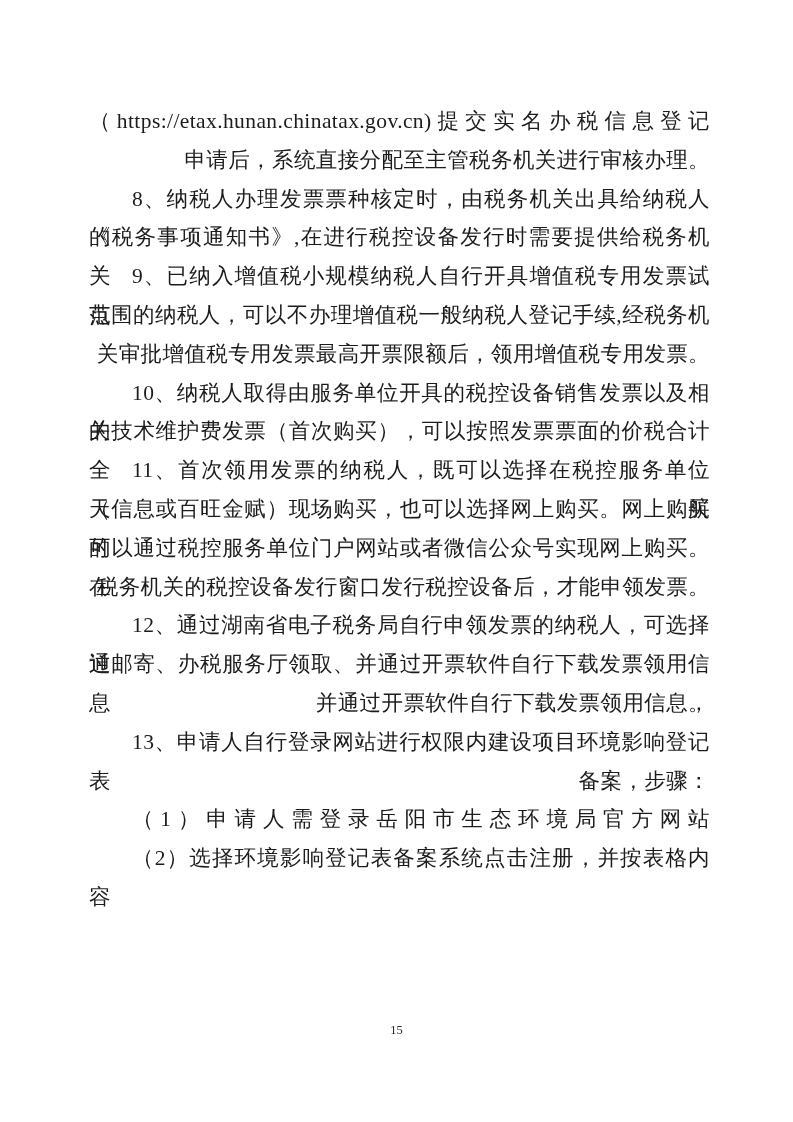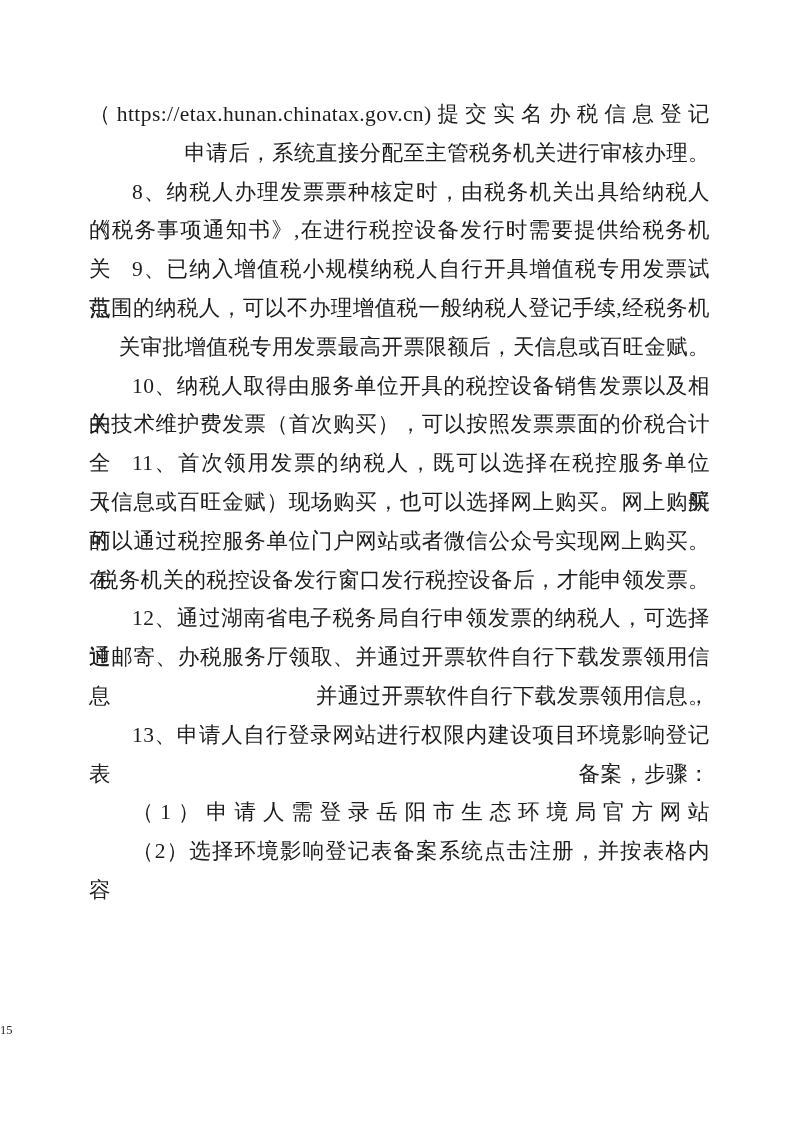--- a/index.html
+++ b/index.html
@@ -11,21 +11,21 @@
     position: relative;
     width: 793px;
     height: 1122px;
     background: #ffffff;
     overflow: hidden;
     font-family: "Liberation Serif", "DejaVu Serif", serif;
     color: #1c1c1c;
   }
   .text-block {
     position: absolute;
-    top: 95px;
+    top: 102px;
     left: 89px;
     width: 621px;
   }
   .line {
     font-size: 21.5px;
     line-height: 38.8px;
     height: 38.8px;
     letter-spacing: 0.4px;
     white-space: nowrap;
     text-align: right;
@@ -39,39 +39,39 @@
   }
   
   .ind {
     text-indent: 43px;
   }
   .footer {
     position: absolute;
     top: 1020px;
     left: 0;
     width: 793px;
-    text-align: left;
+    text-align: center;
     font-size: 12.5px;
     line-height: 20px;
     color: #2a2a2a;
     font-family: "Liberation Serif", "DejaVu Serif", serif;
   }
 </style>
 </head>
 <body>
 
 <div class="page">
   <div class="text-block">
     <div class="line just">（https://etax.hunan.chinatax.gov.cn)提交实名办税信息登记</div>
     <div class="line">申请后，系统直接分配至主管税务机关进行审核办理。</div>
     <div class="line ind just">8、纳税人办理发票票种核定时，由税务机关出具给纳税人的</div>
     <div class="line just">《税务事项通知书》,在进行税控设备发行时需要提供给税务机关。</div>
     <div class="line ind just">9、已纳入增值税小规模纳税人自行开具增值税专用发票试点</div>
     <div class="line just">范围的纳税人，可以不办理增值税一般纳税人登记手续,经税务机</div>
-    <div class="line">关审批增值税专用发票最高开票限额后，天信息或百旺金赋。</div>
+    <div class="line">关审批增值税专用发票最高开票限额后，领用增值税专用发票。</div>
     <div class="line ind just">10、纳税人取得由服务单位开具的税控设备销售发票以及相关</div>
     <div class="line just">的技术维护费发票（首次购买），可以按照发票票面的价税合计全</div>
     <div class="line ind just">11、首次领用发票的纳税人，既可以选择在税控服务单位（航</div>
     <div class="line just">天信息或百旺金赋）现场购买，也可以选择网上购买。网上购买的</div>
     <div class="line just">可以通过税控服务单位门户网站或者微信公众号实现网上购买。在</div>
     <div class="line">税务机关的税控设备发行窗口发行税控设备后，才能申领发票。</div>
     <div class="line ind just">12、通过湖南省电子税务局自行申领发票的纳税人，可选择通</div>
     <div class="line just">过邮寄、办税服务厅领取、并通过开票软件自行下载发票领用信息，</div>
     <div class="line">并通过开票软件自行下载发票领用信息。</div>
     <div class="line ind just">13、申请人自行登录网站进行权限内建设项目环境影响登记表</div>

